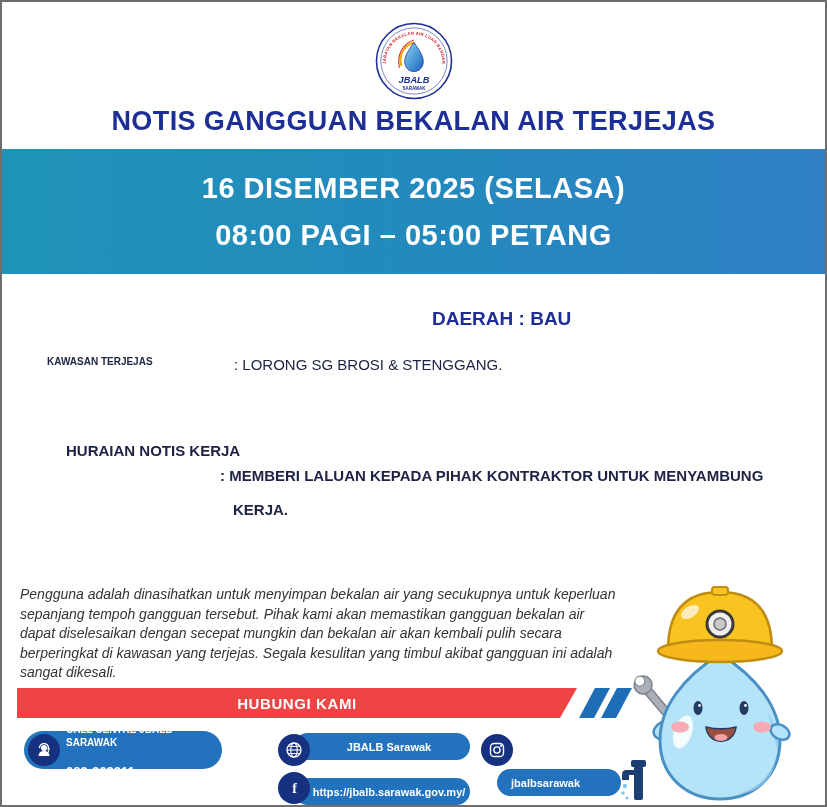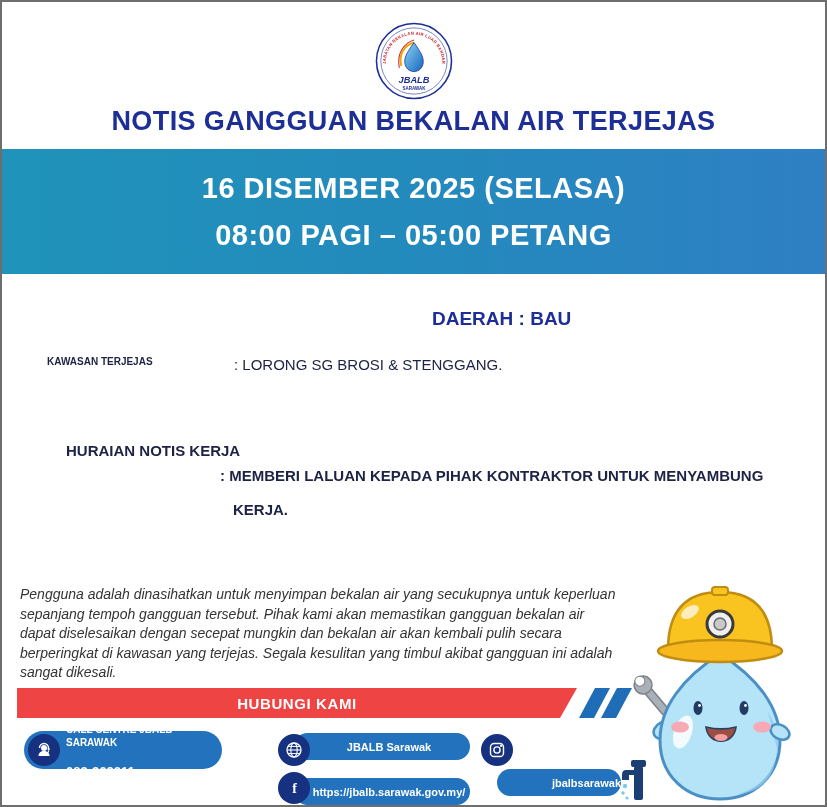--- a/index.html
+++ b/index.html
@@ -48,21 +48,21 @@
     clip-path:polygon(0 0,100% 0,calc(100% - 17px) 100%,0 100%);
   }
   .stripe{position:absolute;top:686px;width:15px;height:30px;background:#1f6db6;transform:skewX(-28deg);}
   .stripe.s1{left:585px;} .stripe.s2{left:607px;}
   
   .pill{position:absolute;background:#2272bd;color:#fff;display:flex;align-items:center;}
   .pill-call{top:729px;left:22px;width:198px;height:38px;border-radius:19px;padding-left:42px;box-sizing:border-box;flex-direction:column;justify-content:center;align-items:flex-start;}
   .pill-call .l1{font-size:10px;font-weight:700;line-height:13px;}
   .pill-call .l2{font-size:13px;font-weight:700;line-height:13px;margin-top:16px;}
   .pill-web{top:735px;left:292px;width:176px;height:27px;border-radius:14px;justify-content:center;font-size:11px;font-weight:700;padding-left:14px;box-sizing:border-box;margin-top:41px;}
-  .pill-ig{top:735px;left:495px;width:124px;height:27px;border-radius:14px;justify-content:flex-end;font-size:11px;font-weight:700;padding-left:14px;box-sizing:border-box;margin-top:32px;}
+  .pill-ig{top:735px;left:495px;width:124px;height:27px;border-radius:14px;justify-content:flex-start;font-size:11px;font-weight:700;padding-left:14px;box-sizing:border-box;margin-top:32px;}
   .pill-fb{top:731px;left:292px;width:176px;height:27px;border-radius:14px;justify-content:center;font-size:11px;font-weight:700;padding-left:14px;box-sizing:border-box;}
   .icon-circle{
     position:absolute;width:32px;height:32px;border-radius:50%;
     background:#16317f;display:flex;align-items:center;justify-content:center;z-index:3;
   }
   .ic-call{top:732px;left:26px;}
   .ic-web{top:732px;left:276px;}
   .ic-ig{top:732px;left:479px;}
   .ic-fb{top:770px;left:276px;}
   .icon-circle svg{display:block;}

